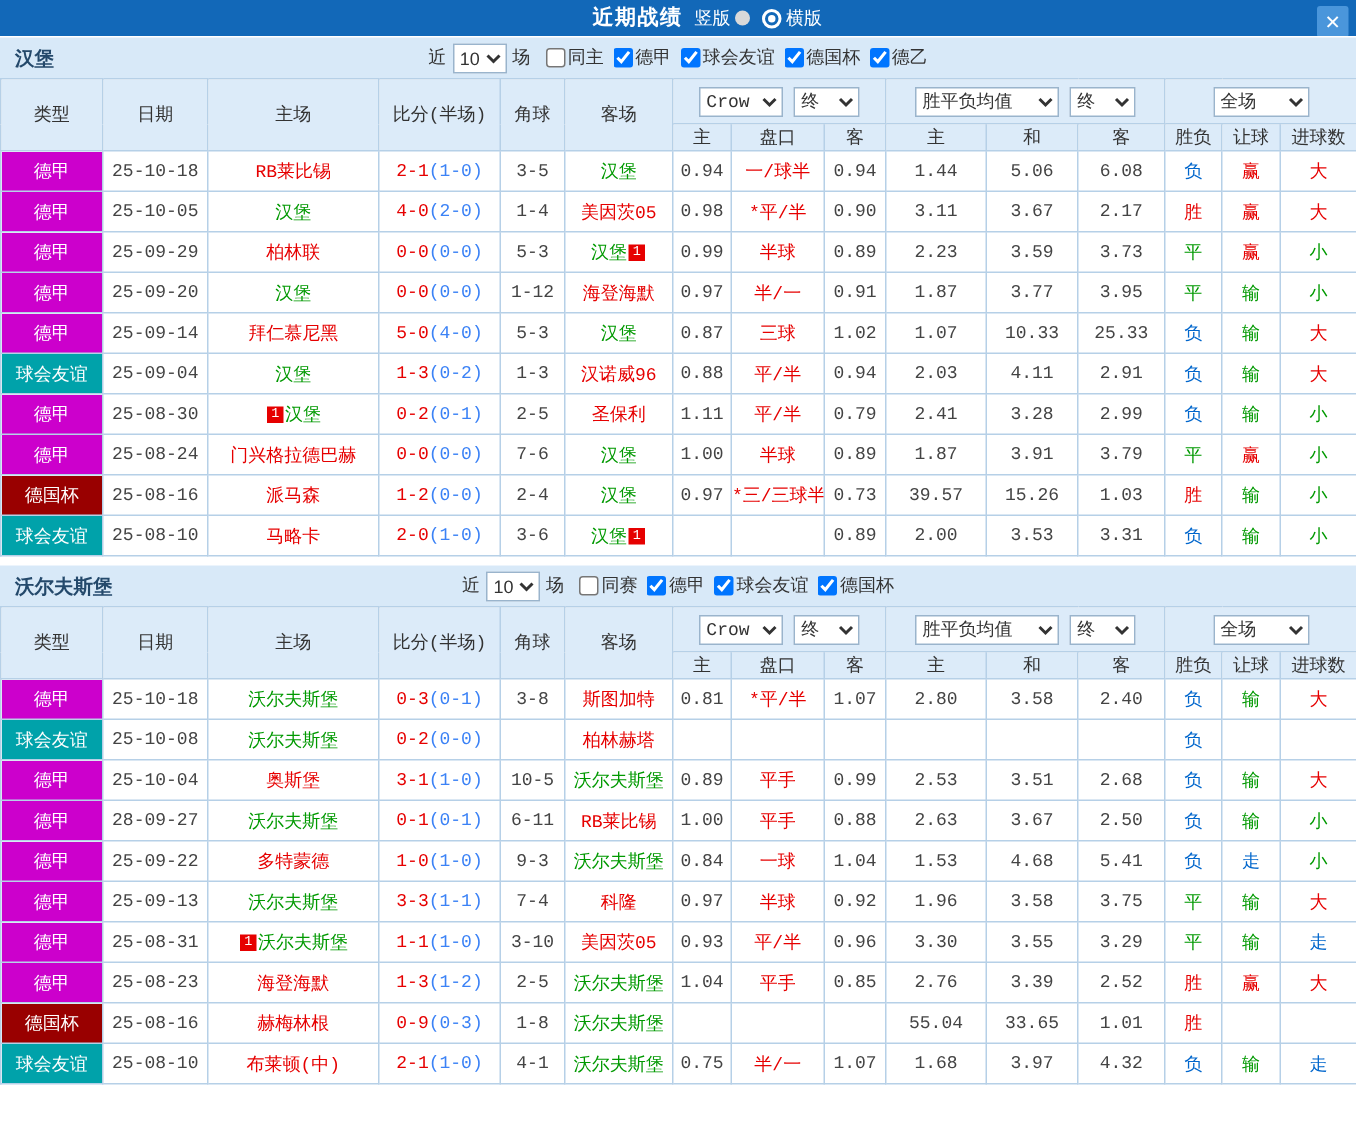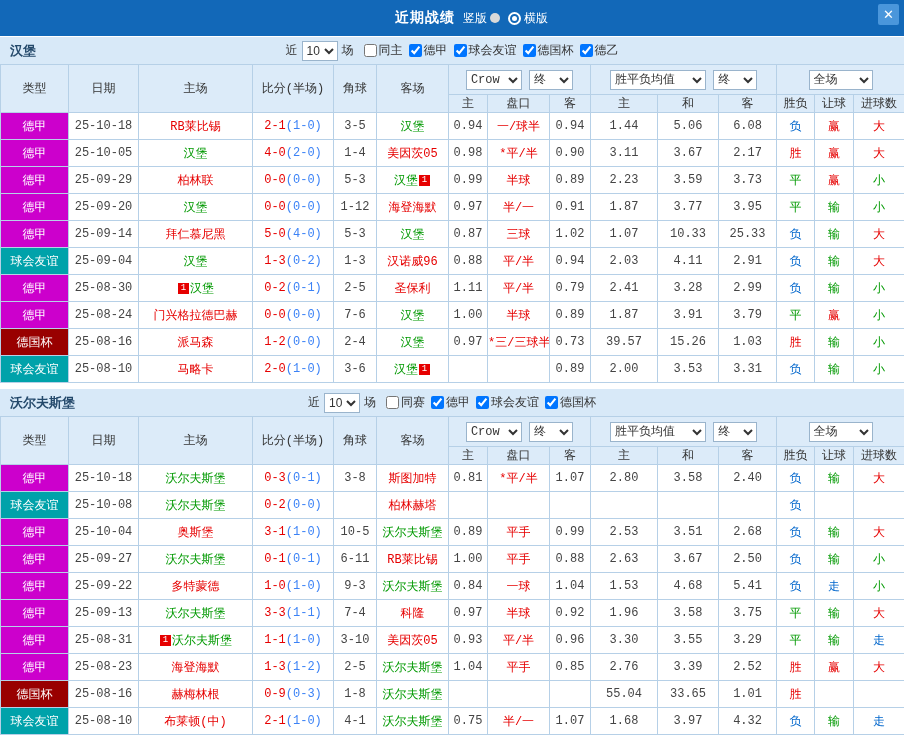--- a/index.html
+++ b/index.html
@@ -1,18 +1,18 @@
 <!DOCTYPE html>
 <html><head>
 <meta charset="utf-8">
 <style>
   * { margin:0; padding:0; box-sizing:border-box; }
   html,body { width:904px; height:750px; overflow:hidden; background:#fff;
               font-family:"Liberation Sans","DejaVu Sans",sans-serif; font-size:12px; color:#333; }
-  .titlebar { height:36px; background:#1268b8; color:#fff; display:flex; align-items:center;
+  .titlebar { height:24px; background:#1268b8; color:#fff; display:flex; align-items:center;
               justify-content:center; position:relative;padding-left:43px; }
   .window-title { font-weight:bold; font-size:14px; letter-spacing:1px; }
   .layout-switch { display:flex; align-items:center; margin-left:4px; font-size:12px;text-align:right; }
   .layout-switch label { display:inline-flex; align-items:center; gap:3px; margin:0 4px; cursor:pointer; }
   .radio { width:10px; height:10px; border-radius:50%; background:#d9d9d9; display:inline-block; }
   .radio.checked { width:13px; height:13px; border:2px solid #fff; background:transparent; position:relative; }
   .radio.checked::after { content:''; position:absolute; left:2px; top:2px; right:2px; bottom:2px;
                           border-radius:50%; background:#fff; }
   .close-btn { position:absolute; right:5px; top:4px; width:21px; height:21px; background:#4a96db;
                color:#fff; text-align:center; line-height:21px; font-size:13px; font-weight:bold;
@@ -437,21 +437,21 @@
           <td class="odds-cell">0.99</td>
           <td class="odds-cell">2.53</td>
           <td class="odds-cell">3.51</td>
           <td class="odds-cell">2.68</td>
           <td class="res-cell r-blue">负</td>
           <td class="res-cell r-green">输</td>
           <td class="res-cell r-red">大</td>
         </tr>
         <tr>
           <td class="type-cell t-de1">德甲</td>
-          <td class="date-cell">25-09-27</td>
+          <td class="date-cell">28-09-27</td>
           <td class="team-cell"><span class="team-self">沃尔夫斯堡</span></td>
           <td class="score-cell"><span class="score-full">0-1</span><span class="score-half">(0-1)</span></td>
           <td class="corner-cell">6-11</td>
           <td class="team-cell"><span class="team-opp">RB莱比锡</span></td>
           <td class="odds-cell">1.00</td>
           <td class="handicap-cell">平手</td>
           <td class="odds-cell">0.88</td>
           <td class="odds-cell">2.63</td>
           <td class="odds-cell">3.67</td>
           <td class="odds-cell">2.50</td>

